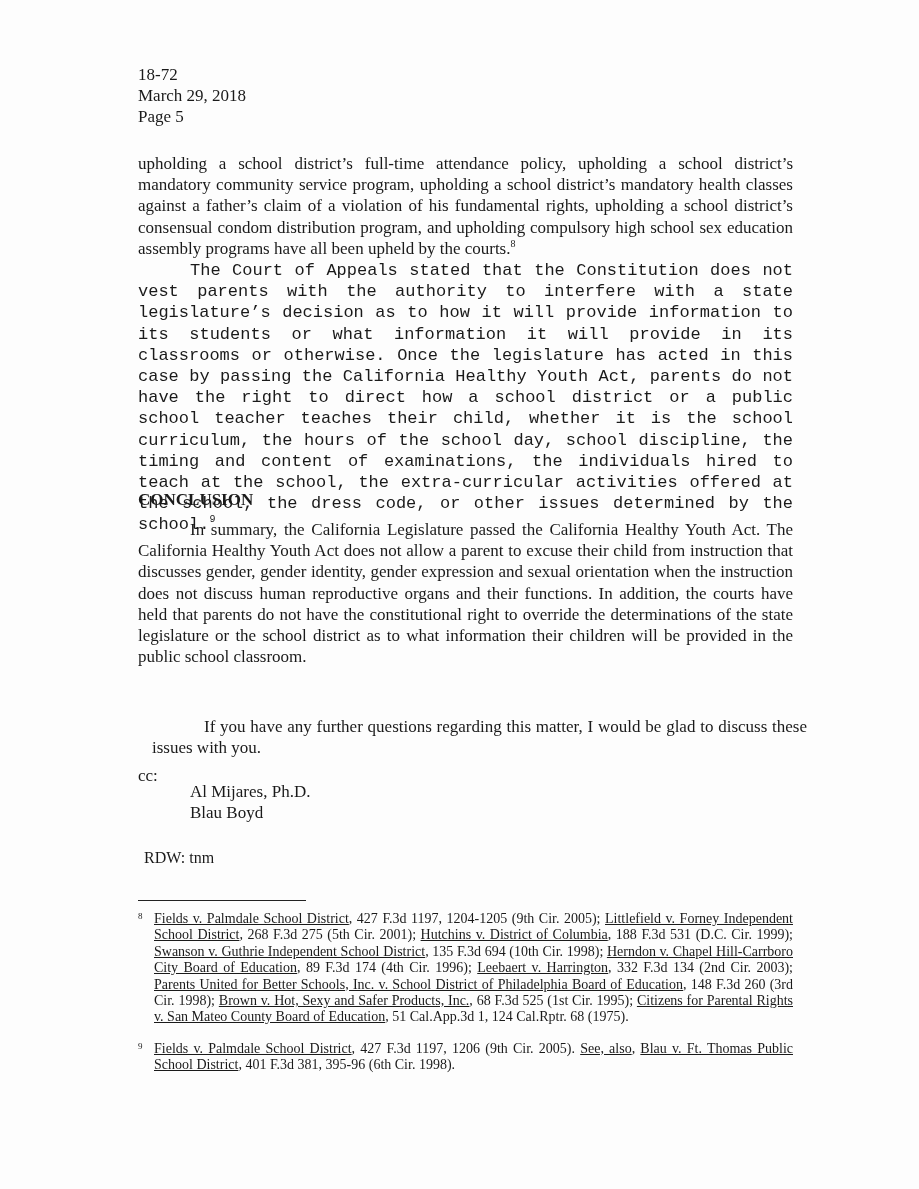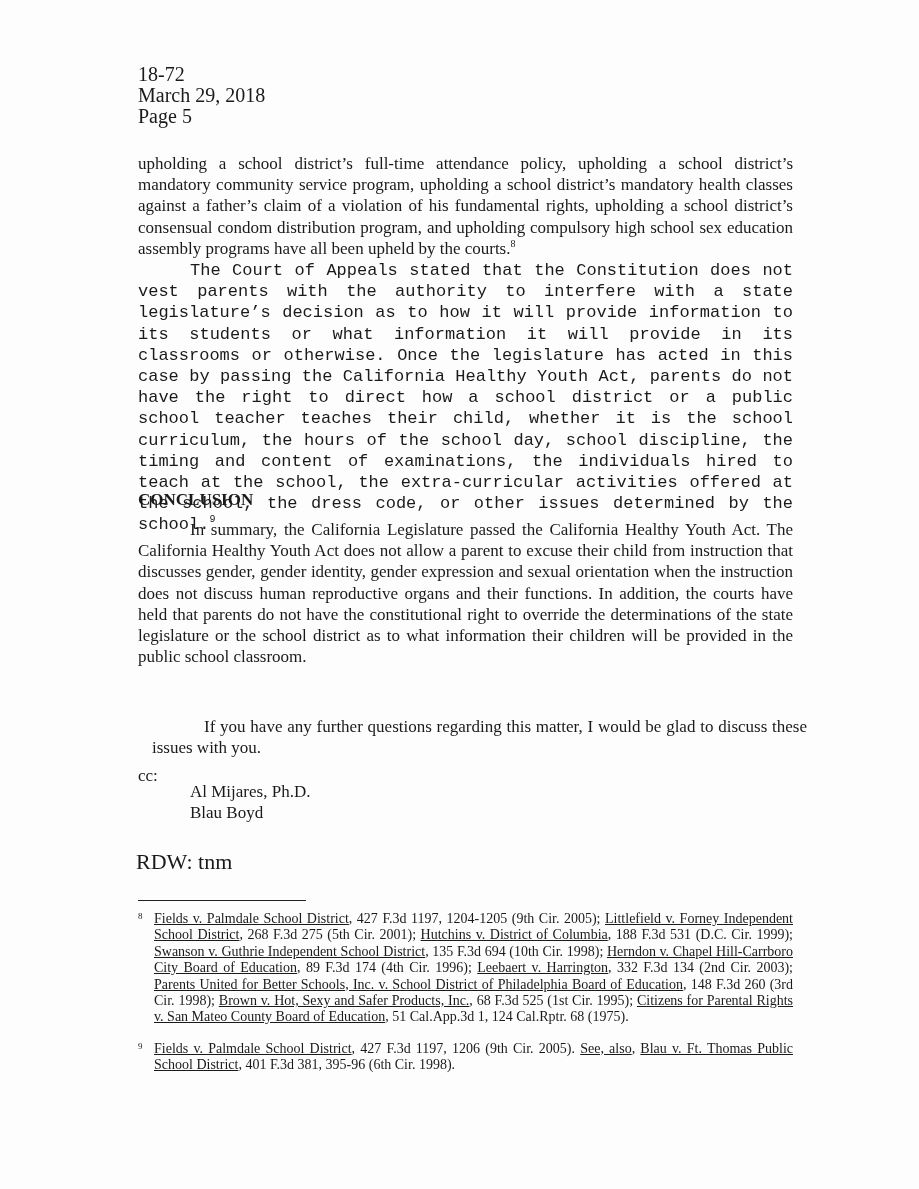--- a/index.html
+++ b/index.html
@@ -2,33 +2,33 @@
 <html><head>
   <meta charset="utf-8">
   <style>
     html, body { margin: 0; padding: 0; background: #ffffff; }
     body {
       width: 919px; height: 1189px; position: relative; overflow: hidden;
       font-family: "Liberation Serif", "DejaVu Serif", serif;
       color: #1a1a1a;
     }
     .page { position: absolute; left: 0; top: 0; width: 919px; height: 1189px; background: #fdfdfd; }
-    .header { position: absolute; left: 138px; top: 64px; font-size: 20px; line-height: 21px; }
+    .header { position: absolute; left: 138px; top: 64px; font-size: 17px; line-height: 21px; }
     .header div { white-space: nowrap; }
     .body-text { position: absolute; left: 138px; width: 655px; font-size: 17px; line-height: 21.2px; text-align: justify; }
     .body-text.indent { text-indent: 52px; }
     .p1 { top: 153px; }
     .p2 { top: 260px; font-family: Liberation Mono, monospace; }
     .heading { position: absolute; left: 138px; width: 655px; top: 490px; text-align: left; font-weight: bold; font-size: 17px; }
     .p3 { top: 519px; }
     .p4 { top: 702px; }
     .cc { position: absolute; left: 138px; top: 765px; font-size: 17px; line-height: 21px; }
     .cc-label { position: absolute; left: 0; top: 0; }
     .cc-names { position: absolute; left: 52px; top: 16px; white-space: nowrap; font-family: Liberation Serif, serif; }
-    .initials { position: absolute; left: 136px; top: 849px; font-size: 22px; }
+    .initials { position: absolute; left: 144px; top: 849px; font-size: 16px; }
     .fn-rule { position: absolute; left: 138px; top: 900px; width: 168px; border-top: 1px solid #222; }
     .footnotes { position: absolute; left: 138px; width: 655px; font-size: 14px; line-height: 16.4px; }
     .fn { position: relative; padding-left: 16px; text-align: justify; }
     .fn-num { position: absolute; left: 0; top: -3px; font-size: 9px; }
     .fn8 { top: 911px; }
     .fn9 { top: 1041px; }
     u { }
     sup { font-size: 10px; vertical-align: super; line-height: 0; }
   </style>
 </head>

